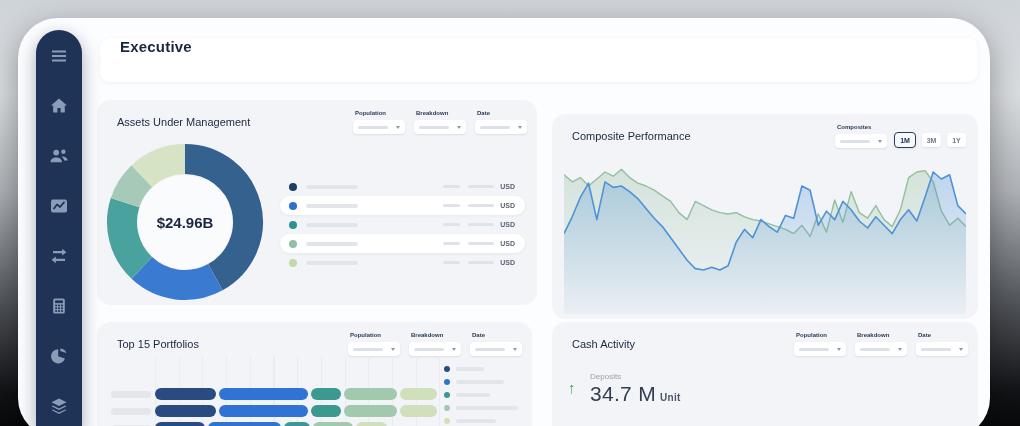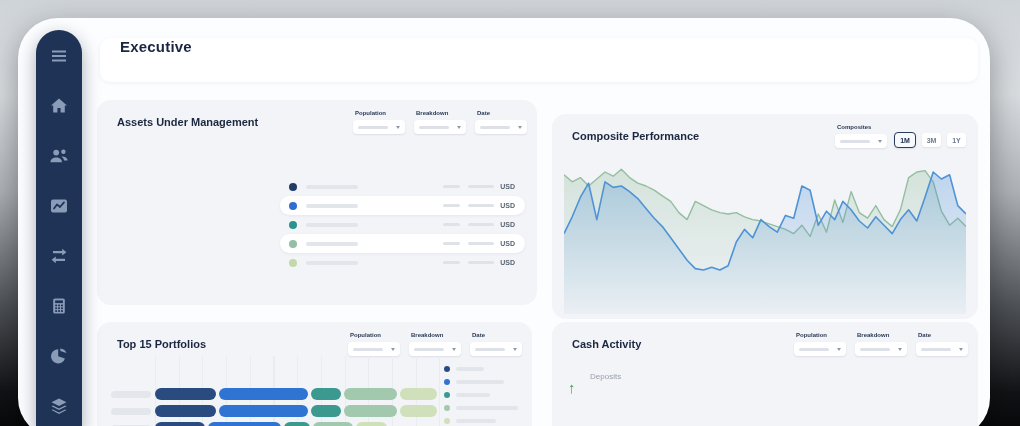--- a/index.html
+++ b/index.html
@@ -32,21 +32,21 @@
     background:#ffffff; border-radius:10px; box-shadow:0 1px 4px rgba(20,35,60,.06);
     display:flex; align-items:flex-start; padding-left:20px;
   }
   .header-title { font-size:15px; font-weight:700; color:#1b2740; letter-spacing:.2px; }
   
   .card { position:absolute; background:#f2f4f8; border-radius:14px; }
   #aum-card  { left:79px;  top:82px;  width:440px; height:205px; }
   #perf-card { left:534px; top:96px;  width:426px; height:205px; }
   #t10-card  { left:79px;  top:304px; width:435px; height:132px; }
   #cash-card { left:534px; top:304px; width:426px; height:132px; }
-  .card-title { position:absolute; left:20px; top:16px; font-size:11px; font-weight:700; color:#1b2740; }
+  .card-title { position:absolute; left:20px; top:16px; font-size:11px; font-weight:400; color:#1b2740; }
   
   .filters { position:absolute; top:10px; right:10px; display:flex; gap:9px; }
   .f-label { font-size:6px; font-weight:700; color:#2a3a55; margin:0 0 4px 2px; white-space:nowrap; }
   .f-select {
     width:52px; height:14px; background:#fff; border-radius:4px;
     box-shadow:0 1px 2px rgba(25,39,69,.10); display:flex; align-items:center;
     padding:0 5px; cursor:pointer;
   }
   .f-select .ph { width:30px; height:3px; border-radius:2px; background:#dde1e7; }
   .caret { margin-left:auto; width:0; height:0; border-left:2.5px solid transparent; border-right:2.5px solid transparent; border-top:3px solid #9099a8; }
@@ -124,20 +124,31 @@
           </div>
         </div>
         <div>
           <div class="f-label">Date</div>
           <div class="f-select">
             <span class="ph"></span>
             <span class="caret"></span>
           </div>
         </div>
       </div>
+    <div class="donut-wrap">
+      <svg id="donut-svg" width="158" height="158" viewBox="0 0 158 158">
+          <circle cx="79" cy="79" r="47" fill="#fafbfd"></circle>
+          <path d="M 79.00 16.00 A 63 63 0 0 1 109.35 134.21" stroke="#35618f" stroke-width="30" fill="none"></path>
+          <path d="M 109.35 134.21 A 63 63 0 0 1 35.87 124.93" stroke="#3a7ad0" stroke-width="30" fill="none"></path>
+          <path d="M 35.87 124.93 A 63 63 0 0 1 19.08 59.53" stroke="#49a29d" stroke-width="30" fill="none"></path>
+          <path d="M 19.08 59.53 A 63 63 0 0 1 35.87 33.07" stroke="#a7cab8" stroke-width="30" fill="none"></path>
+          <path d="M 35.87 33.07 A 63 63 0 0 1 79.00 16.00" stroke="#d6e3c4" stroke-width="30" fill="none"></path>
+        </svg>
+      <div class="donut-center">$24.96B</div>
+    </div>
     <div id="aum-legend">
         <div class="aum-row">
           <span class="dot" style="background:#223c66"></span>
           <span class="ph-bar name"></span>
           <span class="sp"></span>
           <span class="ph-bar v1"></span>
           <span class="ph-bar v2"></span>
           <span class="usd">USD</span>
         </div>
         <div class="aum-row alt">
@@ -311,20 +322,24 @@
         <div>
           <div class="f-label">Date</div>
           <div class="f-select">
             <span class="ph"></span>
             <span class="caret"></span>
           </div>
         </div>
       </div>
     <span class="trend-arrow">↑</span>
     <span class="metric-label">Deposits</span>
+    <div class="metric-value">
+      <span>34.7 M</span>
+      <span class="metric-unit">Unit</span>
+    </div>
   </section>
 
 </div>
 
 <nav class="sidebar">
   <div class="nav-item nav-menu">
     <svg viewBox="0 0 20 20">
         <path d="M3 4.5h14v1.9H3zM3 9h14v1.9H3zM3 13.5h14v1.9H3z"></path>
       </svg>
   </div>

